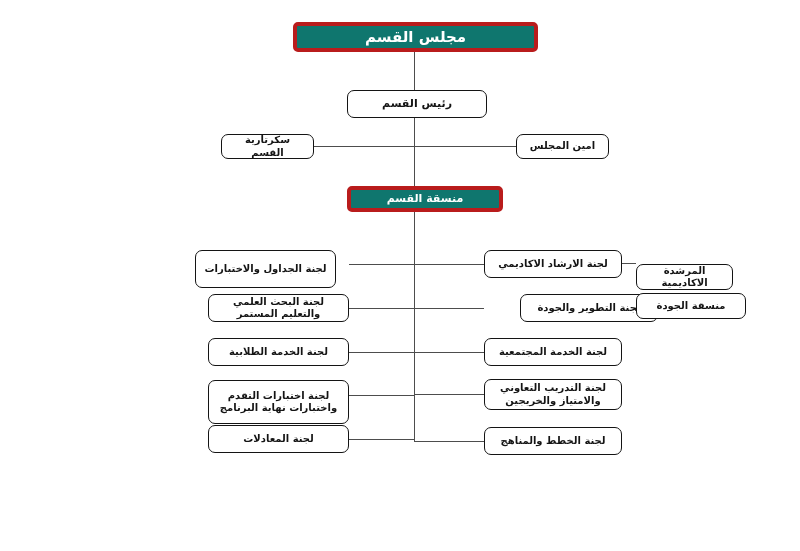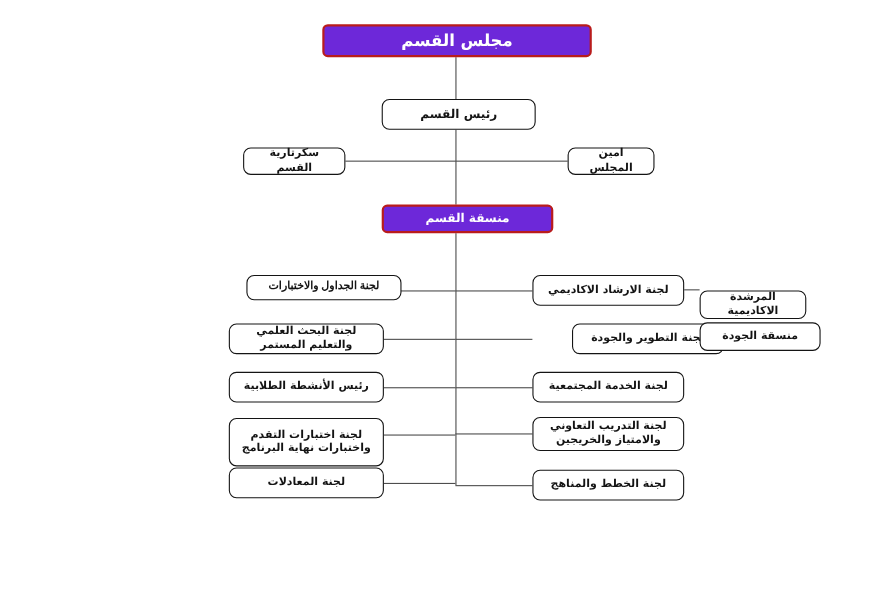--- a/index.html
+++ b/index.html
@@ -21,22 +21,22 @@
     background: #ffffff;
     border: 1.4px solid #141414;
     border-radius: 7px;
     color: #141414;
     font-weight: bold;
     font-size: 10px;
     line-height: 1.25;
     padding: 2px 6px;
   }
   .node.green {
-    background: #6d28d9;
-    border: 2px solid #b91c1c;
+    background: #0f766e;
+    border: 4px solid #b91c1c;
     border-radius: 5px;
     color: #ffffff;
   }
   .line { position: absolute; background: #4d4d4d; }
   .line.h { height: 1px; }
   .line.v { width: 1px; }
 </style>
 </head>
 <body>
 
@@ -61,27 +61,27 @@
 
   <div class="line h" style="left:622px; top:263px; width:14px;"></div>
   <div class="line h" style="left:622px; top:306px; width:14px;"></div>
 
   <div class="node green" dir="rtl" style="left:293px; top:22px; width:245px; height:30px; font-size:15px;">مجلس القسم</div>
 
   <div class="node" dir="rtl" style="left:347px; top:90px; width:140px; height:28px; font-size:11px;">رئيس القسم</div>
 
   <div class="node" dir="rtl" style="left:221px; top:134px; width:93px; height:25px;">سكرتارية القسم</div>
 
-  <div class="node" dir="rtl" style="left:516px; top:134px; width:79px; height:25px;">امين المجلس</div>
+  <div class="node" dir="rtl" style="left:516px; top:134px; width:93px; height:25px;">امين المجلس</div>
 
   <div class="node green" dir="rtl" style="left:347px; top:186px; width:156px; height:26px; font-size:11px;">منسقة القسم</div>
 
-  <div class="node" dir="rtl" style="left:224px; top:250px; width:141px; height:23px;font-family:Liberation Serif, serif;">لجنة الجداول والاختبارات</div>
+  <div class="node" dir="rtl" style="left:195px; top:250px; width:141px; height:38px;">لجنة الجداول والاختبارات</div>
   <div class="node" dir="rtl" style="left:208px; top:294px; width:141px; height:28px;">لجنة البحث العلمي والتعليم المستمر</div>
-  <div class="node" dir="rtl" style="left:208px; top:338px; width:141px; height:28px;">رئيس الأنشطة الطلابية</div>
+  <div class="node" dir="rtl" style="left:208px; top:338px; width:141px; height:28px;">لجنة الخدمة الطلابية</div>
   <div class="node" dir="rtl" style="left:208px; top:380px; width:141px; height:44px;">لجنة اختبارات التقدم واختبارات نهاية البرنامج</div>
   <div class="node" dir="rtl" style="left:208px; top:425px; width:141px; height:28px;">لجنة المعادلات</div>
 
   <div class="node" dir="rtl" style="left:484px; top:250px; width:138px; height:28px;">لجنة الارشاد الاكاديمي</div>
   <div class="node" dir="rtl" style="left:484px; top:294px; width:138px; height:28px;margin-left:36px;">لجنة التطوير والجودة</div>
   <div class="node" dir="rtl" style="left:484px; top:338px; width:138px; height:28px;">لجنة الخدمة المجتمعية</div>
   <div class="node" dir="rtl" style="left:484px; top:379px; width:138px; height:31px;">لجنة التدريب التعاوني والامتياز والخريجين</div>
   <div class="node" dir="rtl" style="left:484px; top:427px; width:138px; height:28px;">لجنة الخطط والمناهج</div>
 
   <div class="node" dir="rtl" style="left:636px; top:264px; width:97px; height:26px;">المرشدة الاكاديمية</div>

